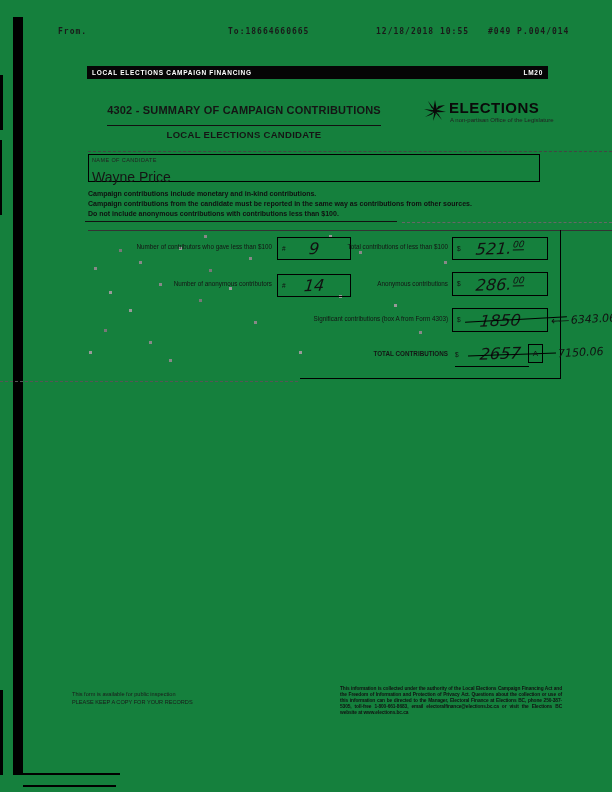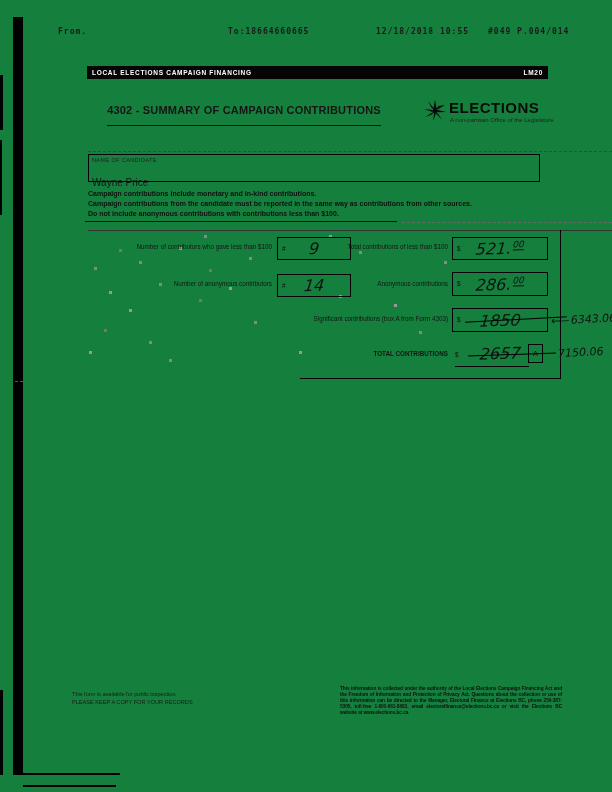--- a/index.html
+++ b/index.html
@@ -31,21 +31,21 @@
   
   .logo-word{position:absolute;left:449px;top:99px;font-size:15px;font-weight:bold;
              letter-spacing:.5px;color:#0a0a0a;}
   .logo-tag{position:absolute;left:450px;top:117px;font-size:6px;color:#222;}
   .logo-icon{position:absolute;left:423px;top:99px;width:24px;height:24px;}
   
   .scanline-top{position:absolute;left:88px;top:151px;width:524px;border-top:1px dashed #444;}
   .namebox{position:absolute;left:88px;top:154px;width:452px;height:28px;
            border:1.3px solid #000;box-sizing:border-box;}
   .namebox .lbl{font-size:5.5px;letter-spacing:.4px;padding:2px 0 0 3px;color:#222;}
-  .namebox .val{font-size:10px;padding-left:3px;margin-top:14px;}
+  .namebox .val{font-size:14px;padding-left:3px;margin-top:6px;}
   
   .instr{position:absolute;left:88px;top:189px;width:480px;font-size:7px;font-weight:bold;
          line-height:9.8px;color:#101010;}
   .sep1{position:absolute;left:85px;top:221px;width:312px;border-top:1.6px solid #111;}
   .sep1b{position:absolute;left:402px;top:222px;width:210px;border-top:1px dashed #666;}
   
   .frame-top{position:absolute;left:88px;top:230px;width:524px;border-top:1px solid #333;}
   .frame-right{position:absolute;left:560px;top:230px;height:148px;border-left:1.2px solid #000;}
   .frame-bottom{position:absolute;left:300px;top:378px;width:261px;border-top:1.2px solid #000;}
   .frame-bottom2{position:absolute;left:0px;top:381px;width:298px;border-top:1px dashed #555;}
@@ -91,20 +91,21 @@
   <div class="scanbar" style="left:23px;top:785px;width:93px;height:2px;"></div>
   <div class="noise"></div>
 
   <div class="bar">
     <span>LOCAL ELECTIONS CAMPAIGN FINANCING</span>
     <span>LM20</span>
   </div>
 
   <div class="titleblock">
     <div><span class="title1">4302 - SUMMARY OF CAMPAIGN CONTRIBUTIONS</span></div>
+    <div class="title2">LOCAL ELECTIONS CANDIDATE</div>
   </div>
 
   <svg class="logo-icon" viewBox="0 0 24 24">
     <g fill="#0a0a0a">
       <polygon points="12,1 13.6,9.5 12,12 10.4,9.5"></polygon>
       <polygon points="22,6 14.5,10.5 12,12 15.5,7"></polygon>
       <polygon points="23,13 14.5,13.2 12,12 15,11"></polygon>
       <polygon points="19,21 13.2,14.6 12,12 15.4,15.2"></polygon>
       <polygon points="10,22 11,14.5 12,12 12.8,15"></polygon>
       <polygon points="2,18 9.5,13.4 12,12 8.8,15.4"></polygon>

